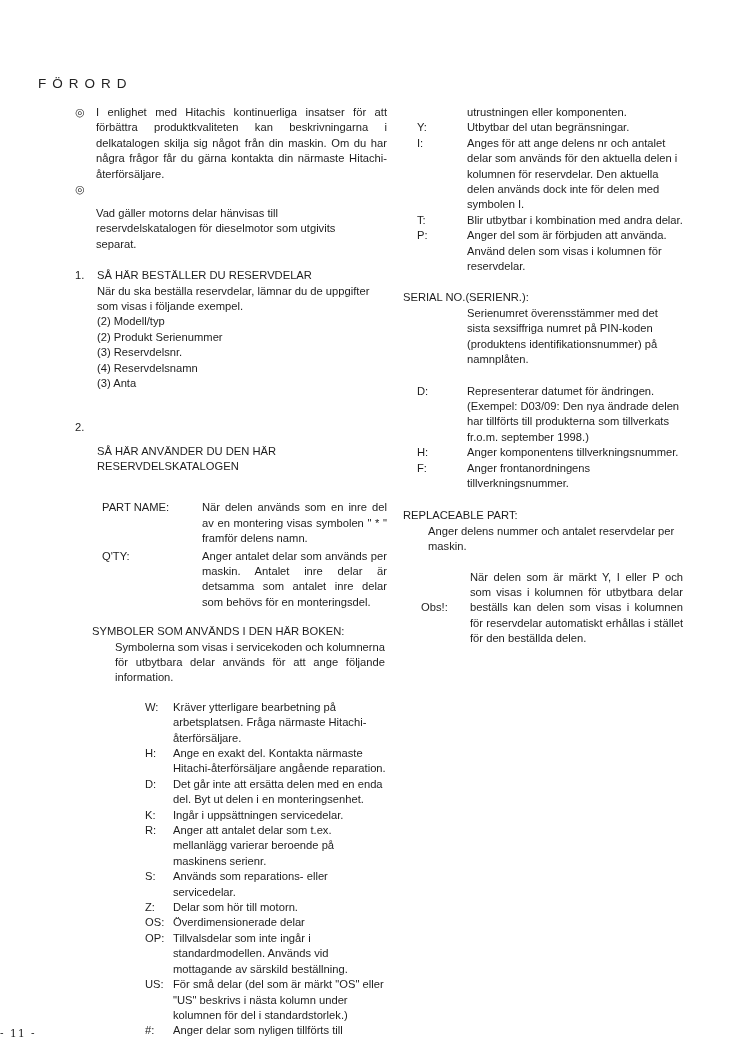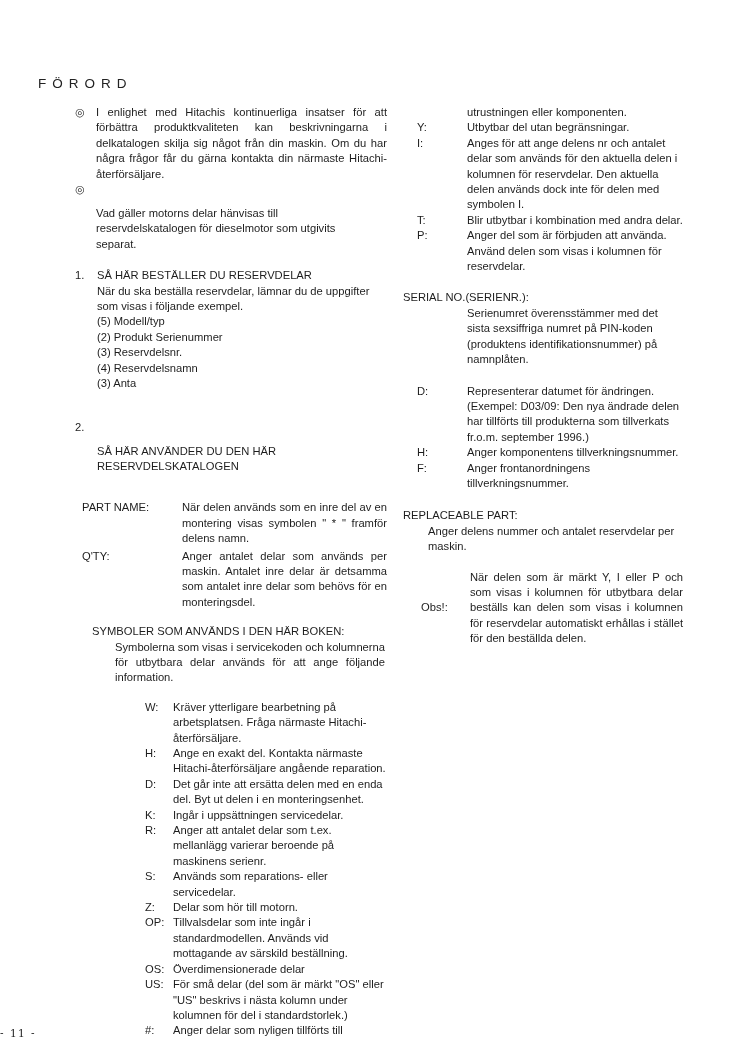--- a/index.html
+++ b/index.html
@@ -32,21 +32,21 @@
   
   .bullet-item { display: flex; }
   .bullet-sym { width: 21px; flex: none; font-size: 11px; }
   .bullet-text { flex: 1; }
 
   .section { display: flex; margin-top: 16px; }
   .section.mt28 { margin-top: 28px; }
   .section-num { width: 22px; flex: none; }
   .section-body { flex: 1; }
 
-  .defs { margin-top: 26px; margin-left: 7px; }
+  .defs { margin-top: 26px; margin-left: 27px; }
   .def-row { display: flex; }
   .def-row + .def-row { margin-top: 2px; }
   .def-term { width: 100px; flex: none; }
   .def-text { flex: 1; }
 
   .symbols-heading { margin-top: 14px; margin-left: 17px; }
   .symbols-intro   { margin-left: 40px; width: 270px; }
   .symbol-list     { margin-top: 14px; margin-left: 70px; }
   .lsym-row  { display: flex; }
   .lsym-code { width: 28px; flex: none; }
@@ -95,21 +95,21 @@
         <div class="bullet-text prewrap">Vad gäller motorns delar hänvisas till
 reservdelskatalogen för dieselmotor som utgivits
 separat.</div>
       </div>
 
       <div class="section">
         <span class="section-num">1.</span>
         <div class="section-body">
           <div>SÅ HÄR BESTÄLLER DU RESERVDELAR</div>
           <div>När du ska beställa reservdelar, lämnar du de uppgifter som visas i följande exempel.</div>
-          <div>(5) Modell/typ</div>
+          <div>(2) Modell/typ</div>
           <div>(2) Produkt Serienummer</div>
           <div>(3) Reservdelsnr.</div>
           <div>(4) Reservdelsnamn</div>
           <div>(3) Anta</div>
         </div>
       </div>
 
       <div class="section mt28">
         <span class="section-num">2.</span>
         <div class="section-body">
@@ -155,26 +155,26 @@
         </div>
         <div class="lsym-row">
           <span class="lsym-code">S:</span>
           <div class="lsym-text">Används som reparations- eller servicedelar.</div>
         </div>
         <div class="lsym-row">
           <span class="lsym-code">Z:</span>
           <div class="lsym-text">Delar som hör till motorn.</div>
         </div>
         <div class="lsym-row">
+          <span class="lsym-code">OS:</span>
+          <div class="lsym-text">Överdimensionerade delar</div>
+        </div>
+        <div class="lsym-row">
           <span class="lsym-code">OP:</span>
           <div class="lsym-text">Tillvalsdelar som inte ingår i standardmodellen. Används vid mottagande av särskild beställning.</div>
-        </div>
-        <div class="lsym-row">
-          <span class="lsym-code">OS:</span>
-          <div class="lsym-text">Överdimensionerade delar</div>
         </div>
         <div class="lsym-row">
           <span class="lsym-code">US:</span>
           <div class="lsym-text">För små delar (del som är märkt "OS" eller "US" beskrivs i nästa kolumn under kolumnen för del i standardstorlek.)</div>
         </div>
         <div class="lsym-row">
           <span class="lsym-code">#:</span>
           <div class="lsym-text">Anger delar som nyligen tillförts till</div>
         </div>
       </div>
@@ -200,21 +200,21 @@
         <span class="rsym-code">P:</span>
         <div class="rsym-text">Anger del som är förbjuden att använda. Använd delen som visas i kolumnen för reservdelar.</div>
       </div>
 
       <div class="serial-heading">SERIAL NO.(SERIENR.):</div>
       <div class="serial-text">Serienumret överensstämmer med det sista sexsiffriga numret på PIN-koden (produktens identifikationsnummer) på namnplåten.</div>
 
       <div class="rlist2">
         <div class="rsym-row">
           <span class="rsym-code">D:</span>
-          <div class="rsym-text">Representerar datumet för ändringen. (Exempel: D03/09: Den nya ändrade delen har tillförts till produkterna som tillverkats fr.o.m. september 1996.)</div>
+          <div class="rsym-text">Representerar datumet för ändringen. (Exempel: D03/09: Den nya ändrade delen har tillförts till produkterna som tillverkats fr.o.m. september 1998.)</div>
         </div>
         <div class="rsym-row">
           <span class="rsym-code">H:</span>
           <div class="rsym-text">Anger komponentens tillverkningsnummer.</div>
         </div>
         <div class="rsym-row">
           <span class="rsym-code">F:</span>
           <div class="rsym-text">Anger frontanordningens tillverkningsnummer.</div>
         </div>
       </div>

